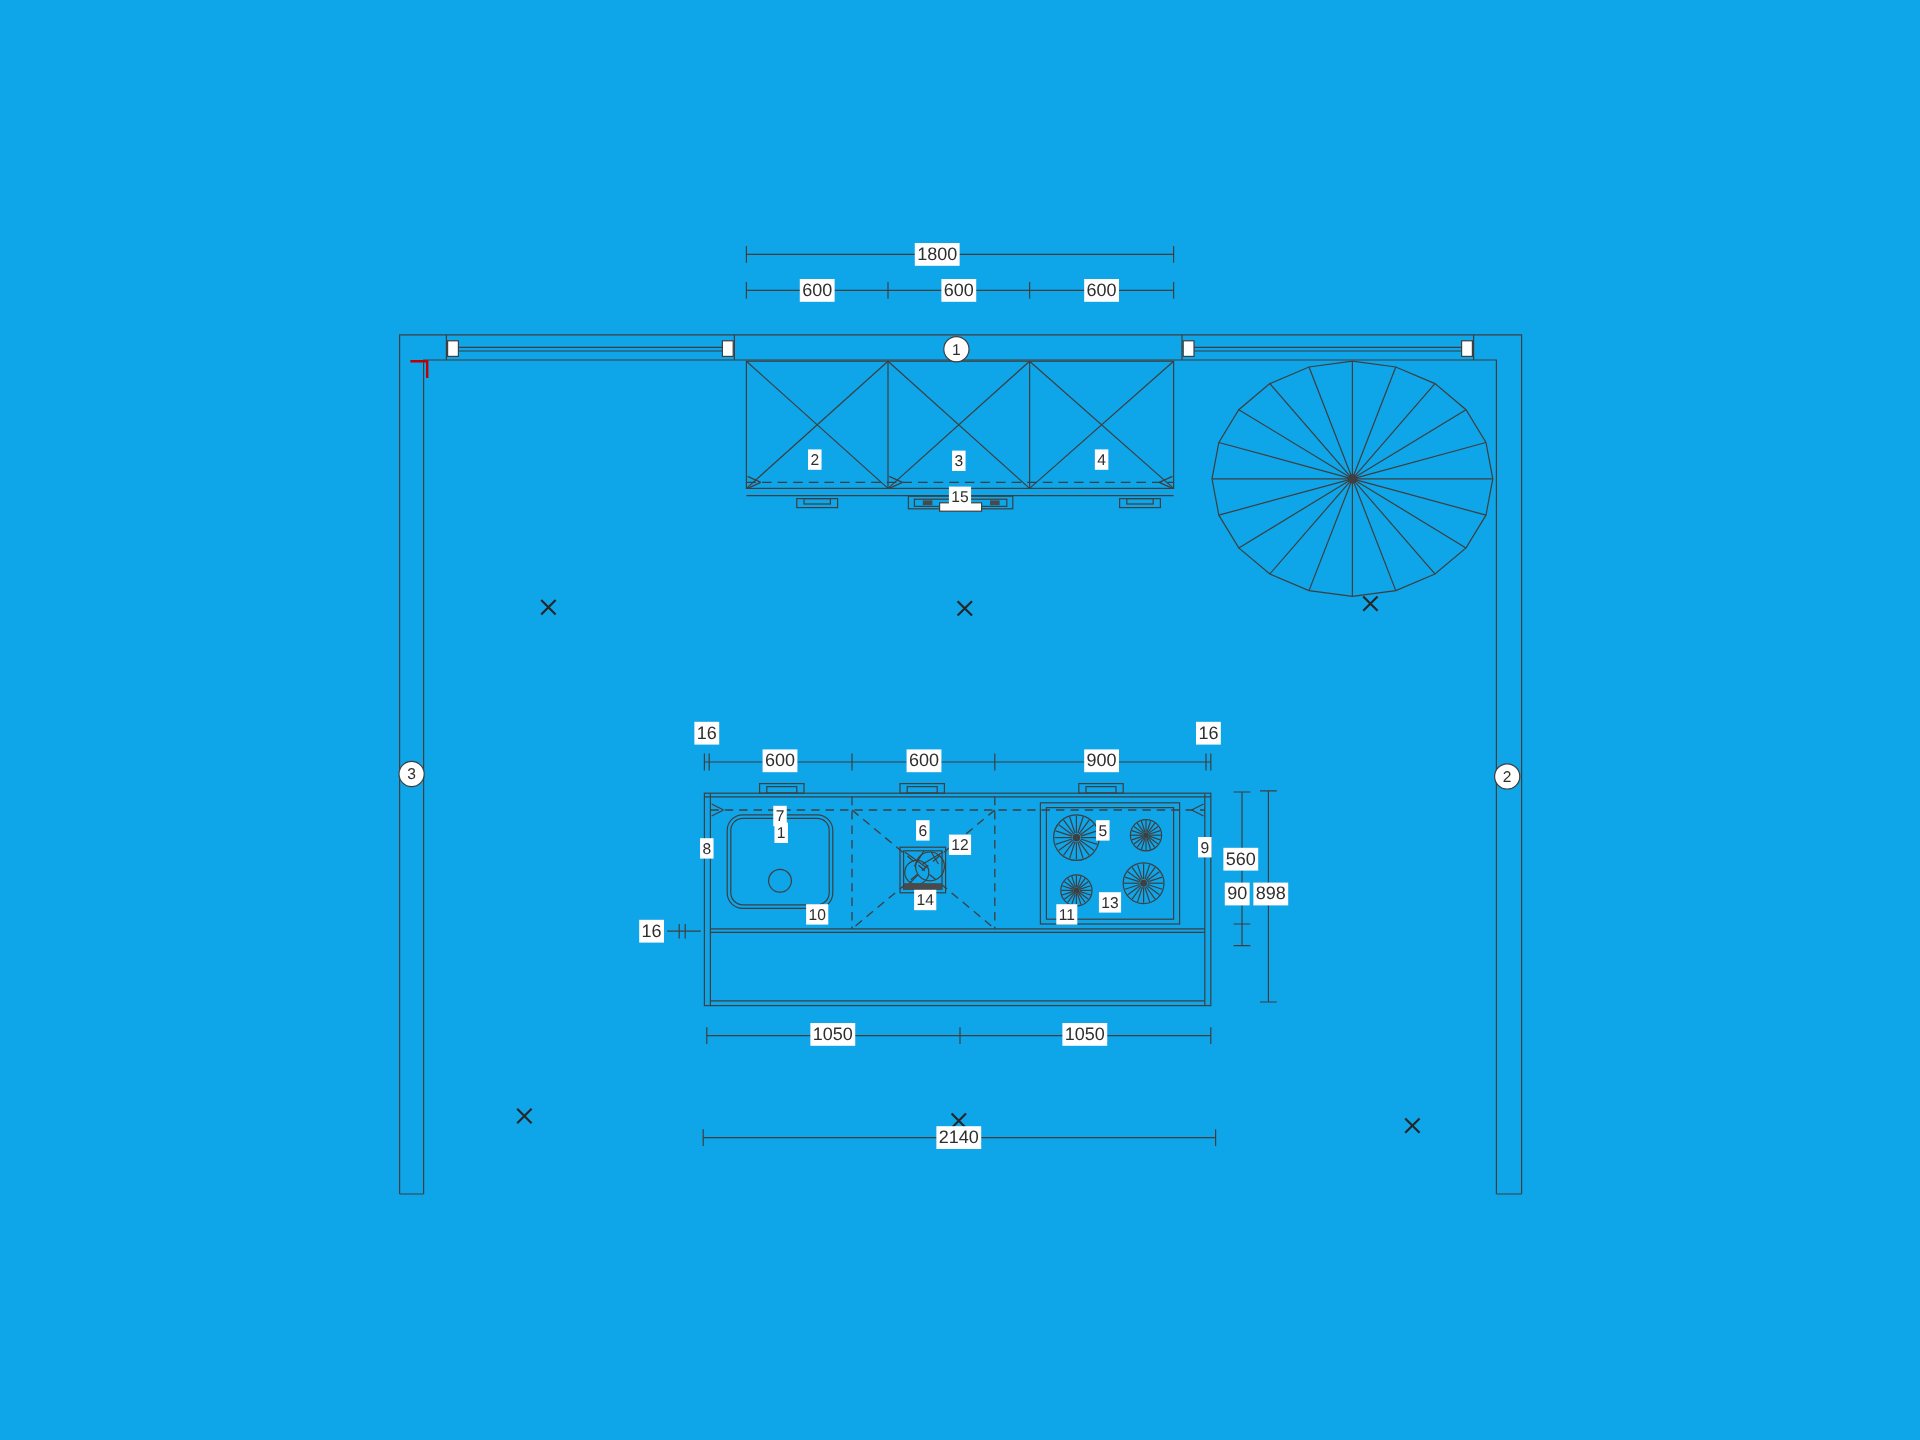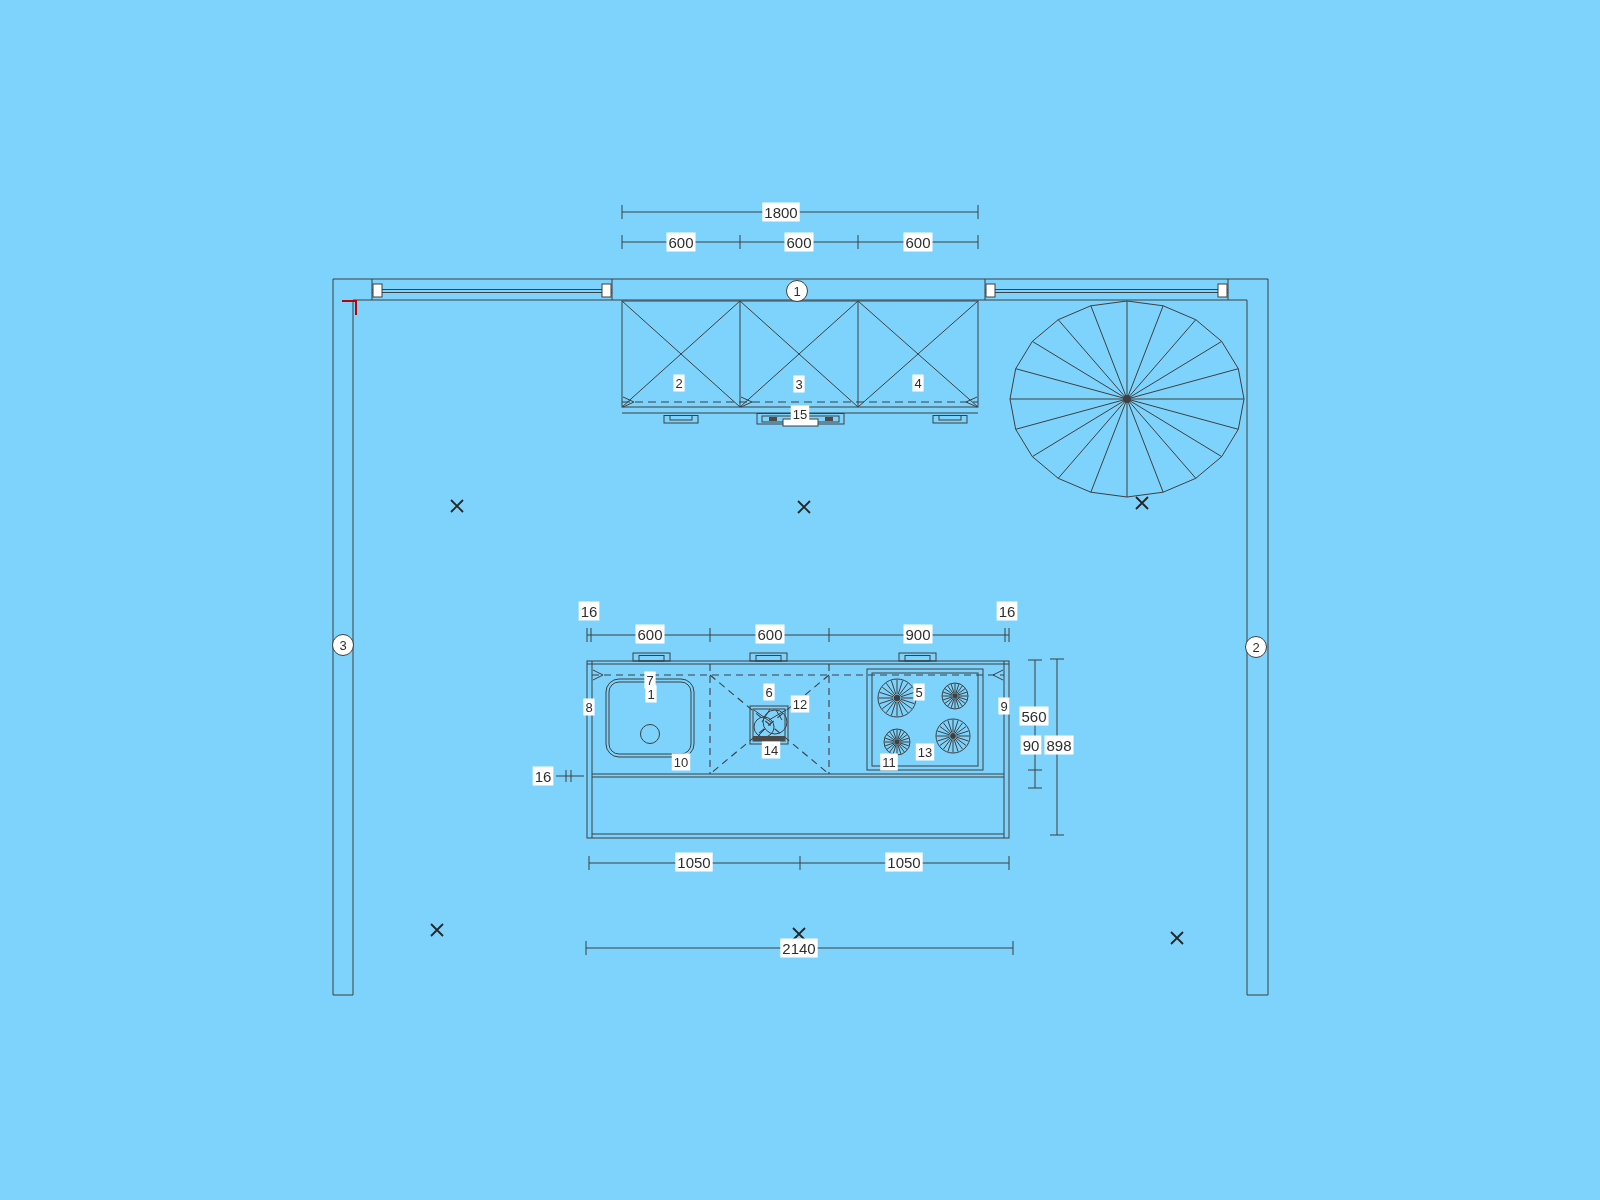--- a/index.html
+++ b/index.html
@@ -1,16 +1,16 @@
 <!DOCTYPE html>
 <html><head>
 <meta charset="utf-8">
 <style>
   html,body{margin:0;padding:0;background:#ffffff;}
-  #stage{position:relative;width:1600px;height:1200px;background:#7dd3fc;overflow:hidden;
+  #stage{position:relative;width:1600px;height:1200px;background:#0ea5e9;overflow:hidden;
          font-family:"Liberation Sans",sans-serif;}
   svg{position:absolute;left:0;top:0;}
   .ln{stroke:#3f3f3f;stroke-width:1;fill:none;stroke-linecap:butt;}
   .dash{stroke:#3f3f3f;stroke-width:1.1;fill:none;stroke-dasharray:8 5;}
   .dash2{stroke:#3f3f3f;stroke-width:1.1;fill:none;stroke-dasharray:7 5;}
   .fillw{fill:#ffffff;stroke:#3f3f3f;stroke-width:1;}
   .dk{fill:#4a4a4a;stroke:none;}
   .red{stroke-width:2;fill:none;}
   text{fill:#2e2e2e;}
   .dim{font-size:15px;text-anchor:middle;dominant-baseline:central;}

